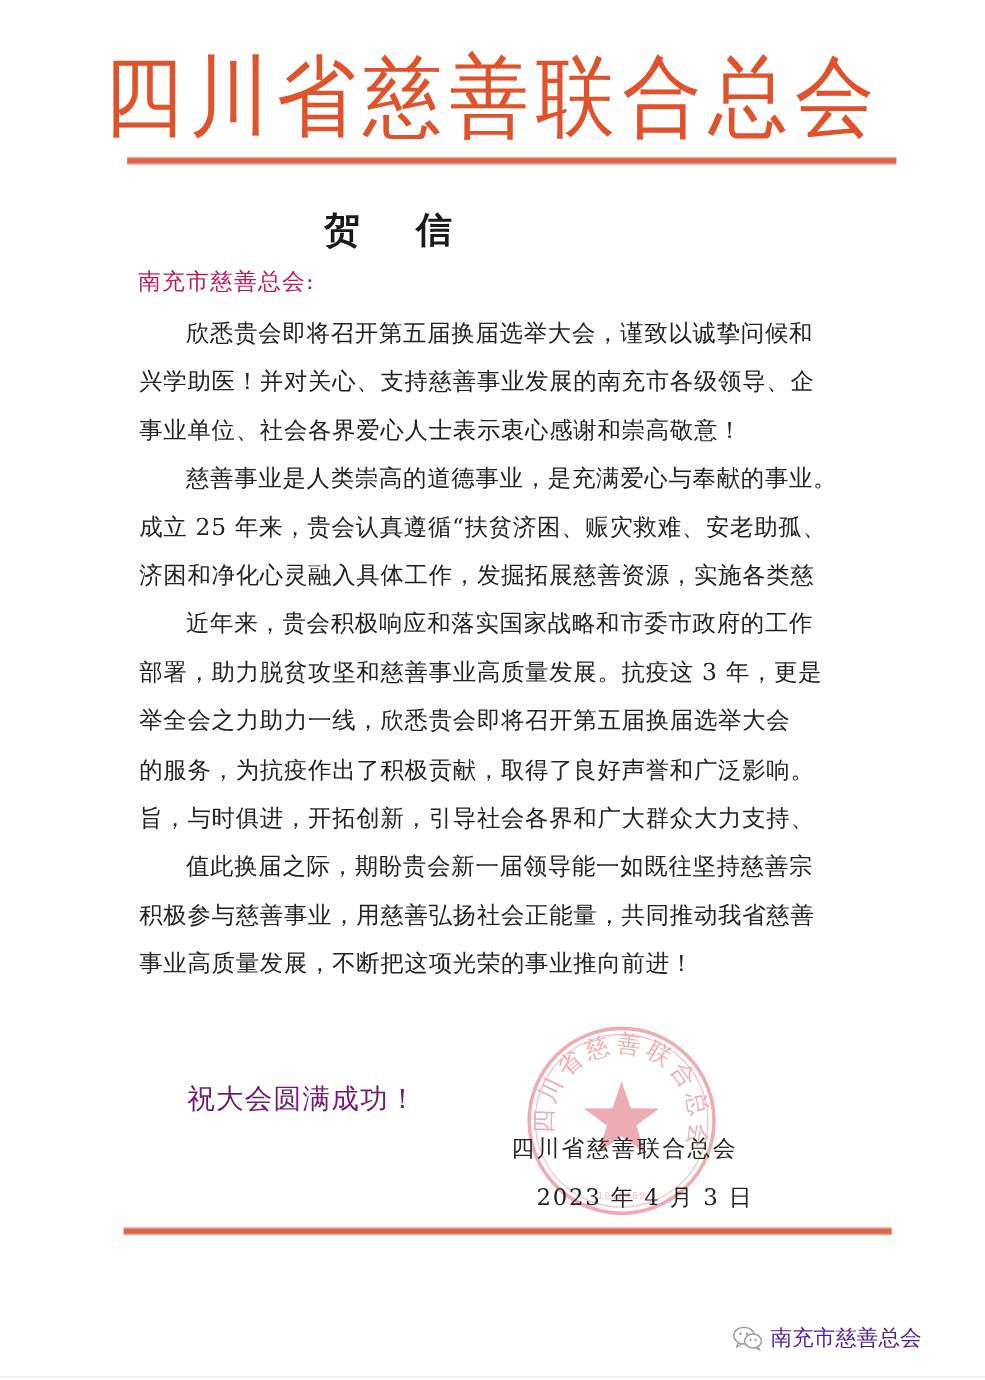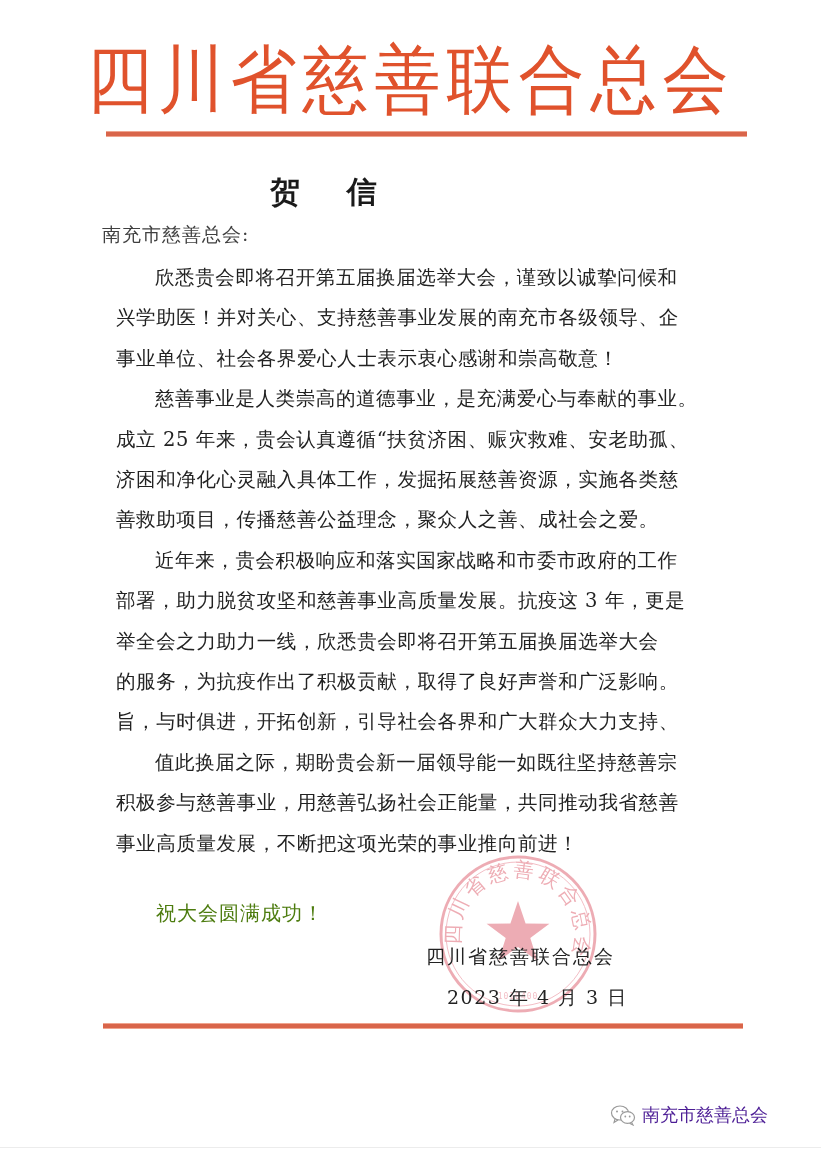--- a/index.html
+++ b/index.html
@@ -48,25 +48,25 @@
       width: 665px;
       text-align: center;
       font-family: "DejaVu Serif", "Liberation Serif", serif;
       font-weight: bold;
       font-size: 30px;
       letter-spacing: 18px;
       color: #1a1a1a;
     }
     .salutation {
       position: absolute;
-      left: 102px;
+      left: 115px;
       top: 222px;
       font-size: 19px;
       letter-spacing: 1px;
-      color: #404040;
+      color: #be185d;
     }
     .body-text {
       position: absolute;
       left: 116px;
       top: 258px;
       width: 640px;
       font-size: 19.5px;
       line-height: 40.4px;
       color: #222;
       letter-spacing: 0.6px;
@@ -77,23 +77,23 @@
       text-align: justify;
       text-align-last: left;
     }
     .body-text p .line {
       display: block;
     }
     .closing {
       position: absolute;
       left: 156px;
       top: 900px;
-      font-size: 20px;
+      font-size: 23px;
       letter-spacing: 1px;
-      color: #4d7c0f;
+      color: #701a75;
     }
     .signature-org {
       position: absolute;
       left: 426px;
       top: 944px;
       font-size: 19px;
       letter-spacing: 2px;
       color: #222;
       z-index: 3;
     }
@@ -157,21 +157,20 @@
   <div class="body-text">
     <p>
       <span class="line">欣悉贵会即将召开第五届换届选举大会，谨致以诚挚问候和</span>
       <span class="line" style="margin-left:-2em">兴学助医！并对关心、支持慈善事业发展的南充市各级领导、企</span>
       <span class="line" style="margin-left:-2em">事业单位、社会各界爱心人士表示衷心感谢和崇高敬意！</span>
     </p>
     <p>
       <span class="line">慈善事业是人类崇高的道德事业，是充满爱心与奉献的事业。</span>
       <span class="line" style="margin-left:-2em">成立 25 年来，贵会认真遵循“扶贫济困、赈灾救难、安老助孤、</span>
       <span class="line" style="margin-left:-2em">济困和净化心灵融入具体工作，发掘拓展慈善资源，实施各类慈</span>
-      <span class="line" style="margin-left:-2em">善救助项目，传播慈善公益理念，聚众人之善、成社会之爱。</span>
     </p>
     <p>
       <span class="line">近年来，贵会积极响应和落实国家战略和市委市政府的工作</span>
       <span class="line" style="margin-left:-2em">部署，助力脱贫攻坚和慈善事业高质量发展。抗疫这 3 年，更是</span>
       <span class="line" style="margin-left:-2em">举全会之力助力一线，欣悉贵会即将召开第五届换届选举大会</span>
       <span class="line" style="margin-left:-2em">的服务，为抗疫作出了积极贡献，取得了良好声誉和广泛影响。</span>
     </p>
     <p>
       <span class="line" style="margin-left:-2em">旨，与时俱进，开拓创新，引导社会各界和广大群众大力支持、</span>
       <span class="line">值此换届之际，期盼贵会新一届领导能一如既往坚持慈善宗</span>

